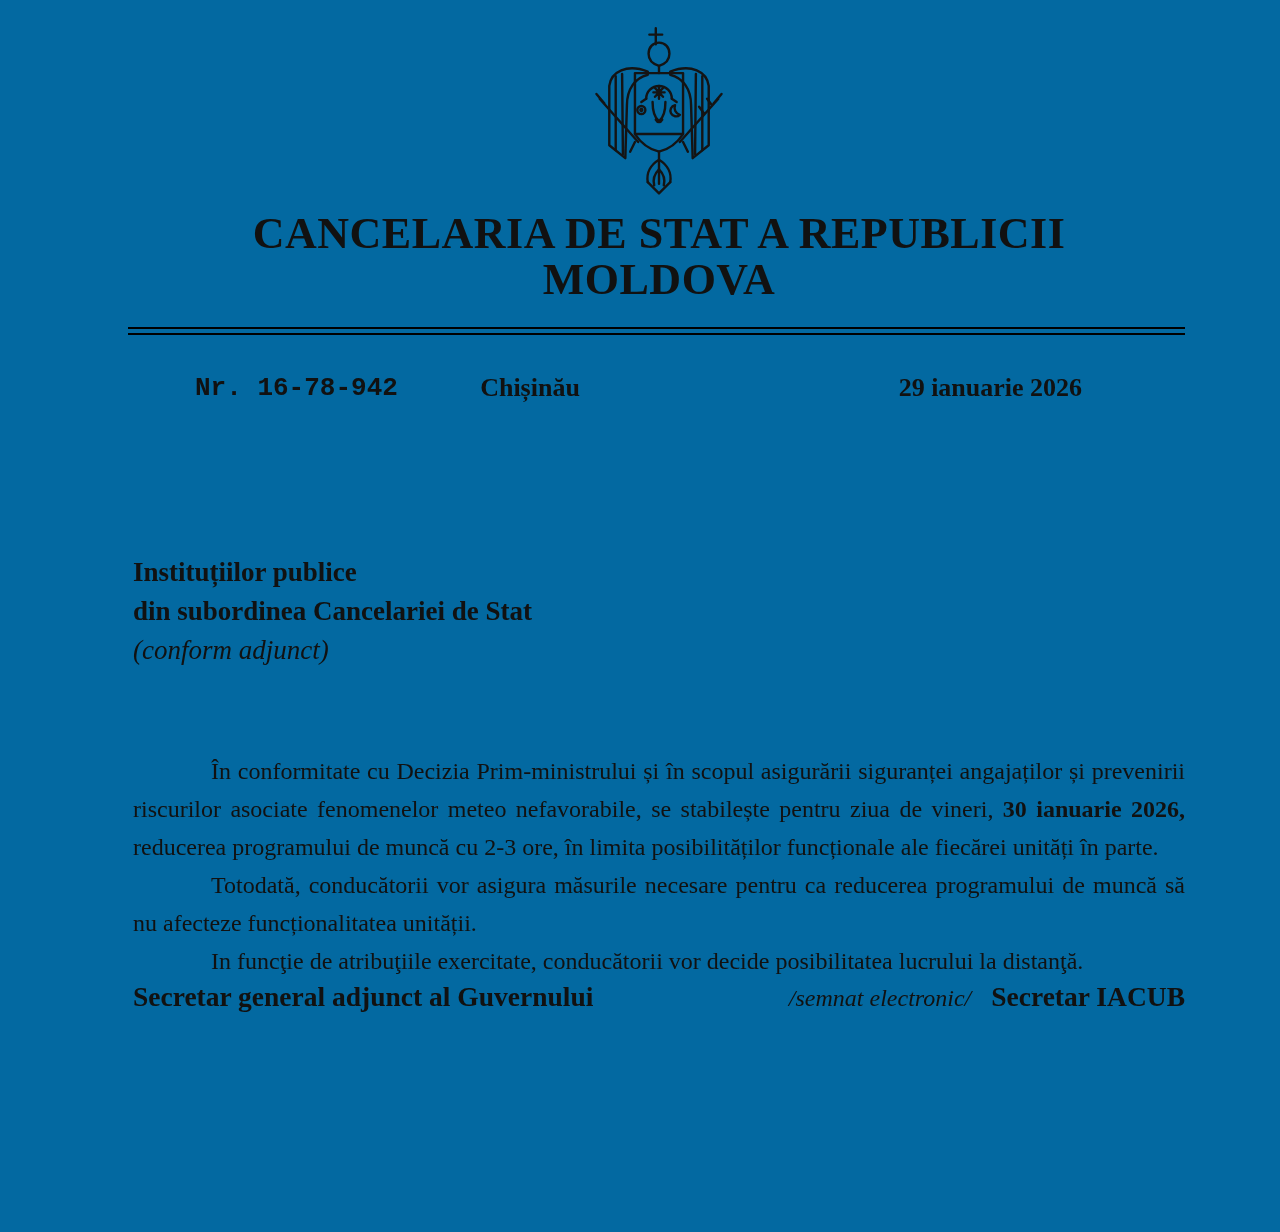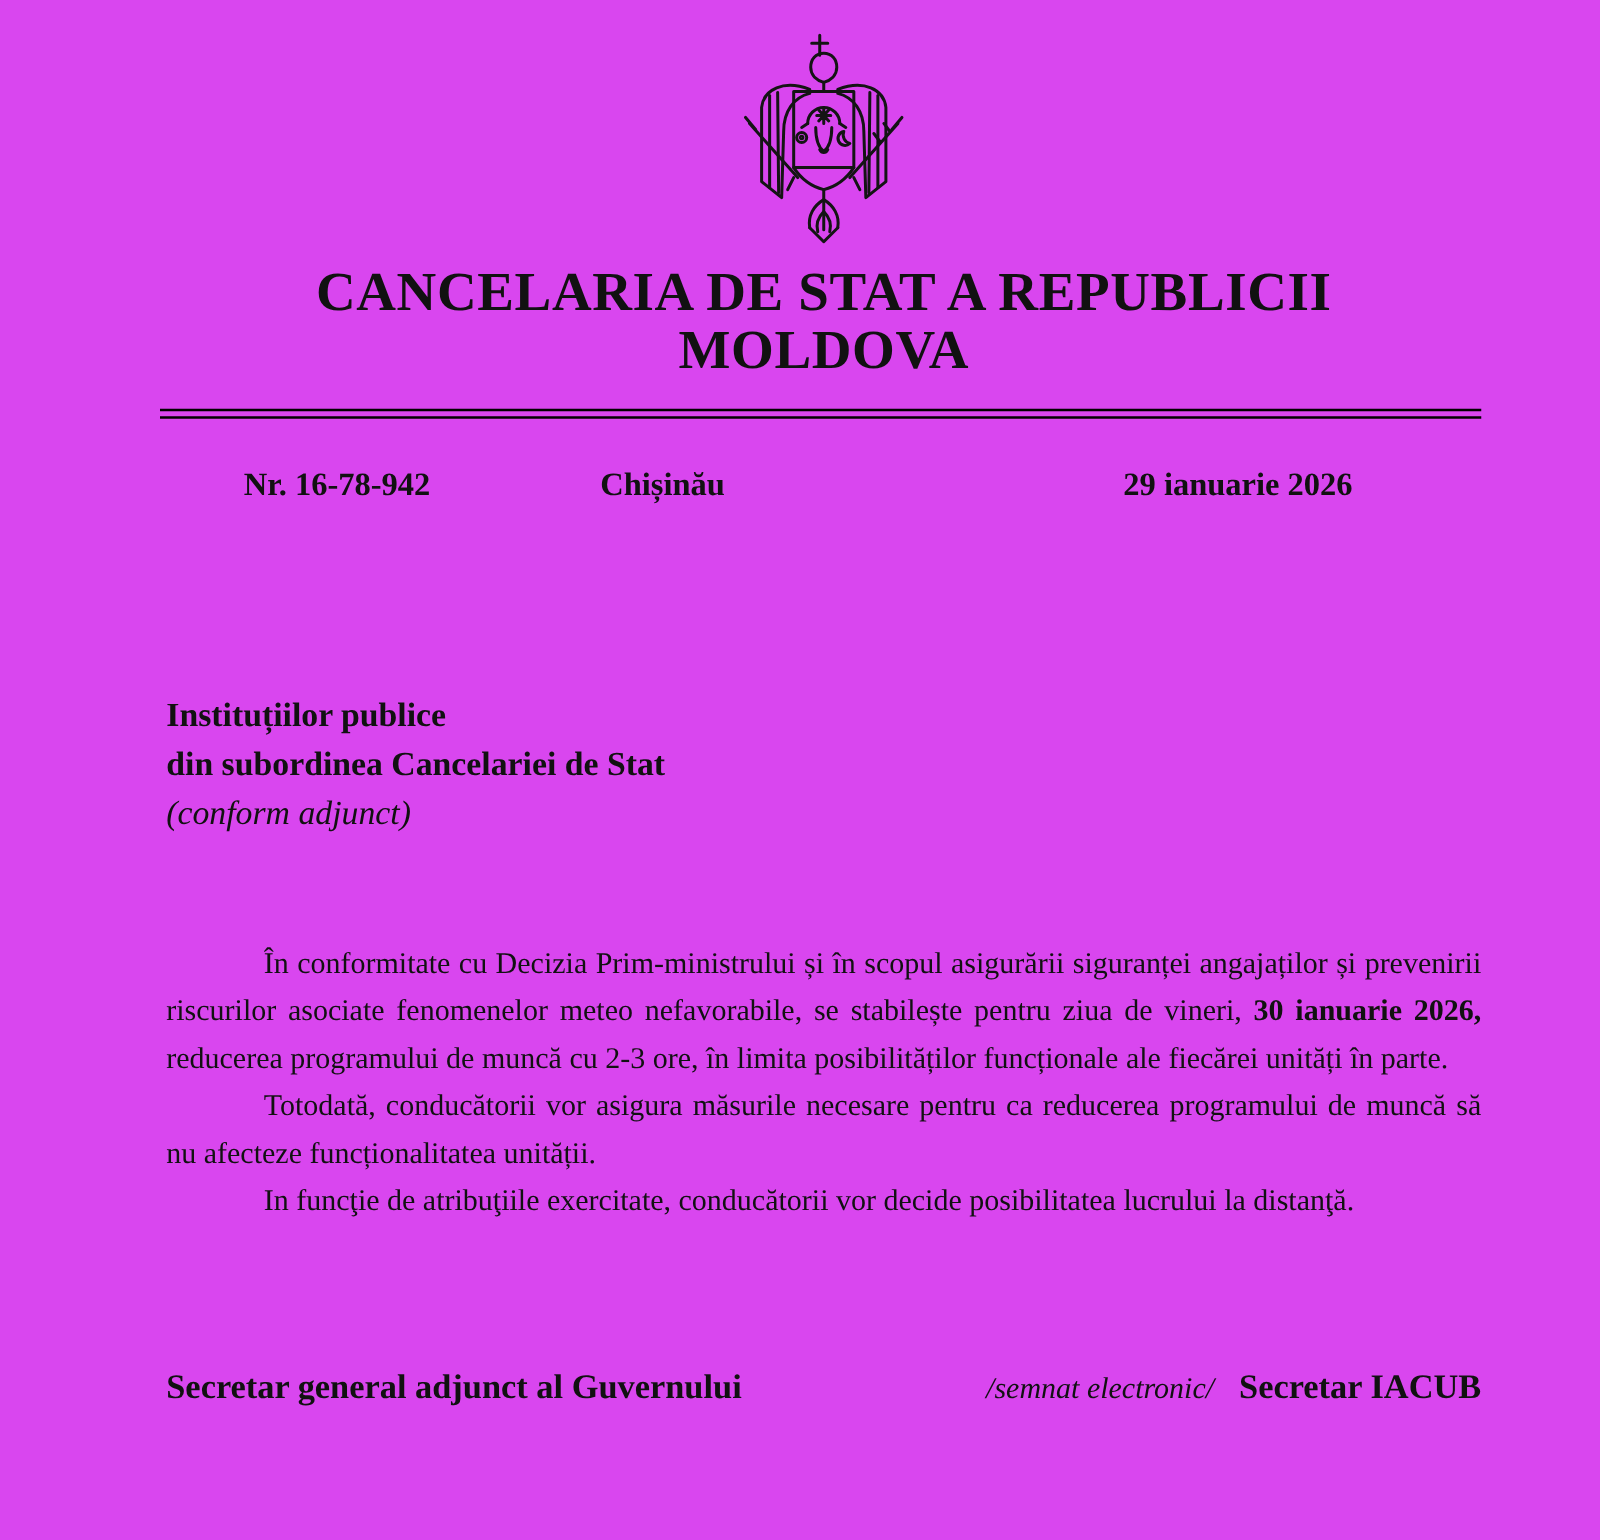--- a/index.html
+++ b/index.html
@@ -1,20 +1,20 @@
 <!DOCTYPE html>
 <html><head>
 <meta charset="utf-8">
 <style>
   html, body { margin: 0; padding: 0; background: #ffffff; }
   .page {
     position: relative;
     width: 1280px;
     height: 1232px;
-    background: #d946ef;
+    background: #0369a1;
     color: #111111;
     font-family: "Liberation Serif", serif;
     overflow: hidden;
   }
   .content {
     margin-left: 133px;
     width: 1052px;
   }
   .coa-wrap {
     width: 166px;
@@ -39,21 +39,21 @@
     border-top: 2px solid #000;
     border-bottom: 2px solid #000;
   }
   .meta-row {
     display: flex;
     margin-top: 36px;
     font-size: 26px;
     font-weight: 700;
     line-height: 34px;
   }
-  .meta-num  { flex: 0 0 33%; padding-left: 62px; box-sizing: border-box; }
+  .meta-num  { flex: 0 0 33%; padding-left: 62px; box-sizing: border-box; font-family: Liberation Mono, monospace; }
   .meta-city { flex: 0 0 30%; text-align: left; }
   .meta-date { flex: 1 1 auto; text-align: center; }
   .addressee {
     margin-top: 148px;
     font-size: 27px;
     font-weight: 700;
     line-height: 39px;
   }
   .addr-note {
     font-weight: 400;
@@ -63,21 +63,20 @@
     margin-top: 82px;
     font-size: 24px;
     line-height: 38px;
     text-align: justify;
   }
   .body-text p { margin: 0; text-indent: 78px; }
   .bold-inline { font-weight: 700; }
   .signature {
     display: flex;
     align-items: baseline;
-    margin-top: 112px;
     font-size: 27.5px;
     line-height: 34px;
   }
   .sig-role { font-weight: 700; }
   .sig-method {
     margin-left: auto;
     margin-right: 20px;
     font-style: italic;
     font-size: 24px;
   }

